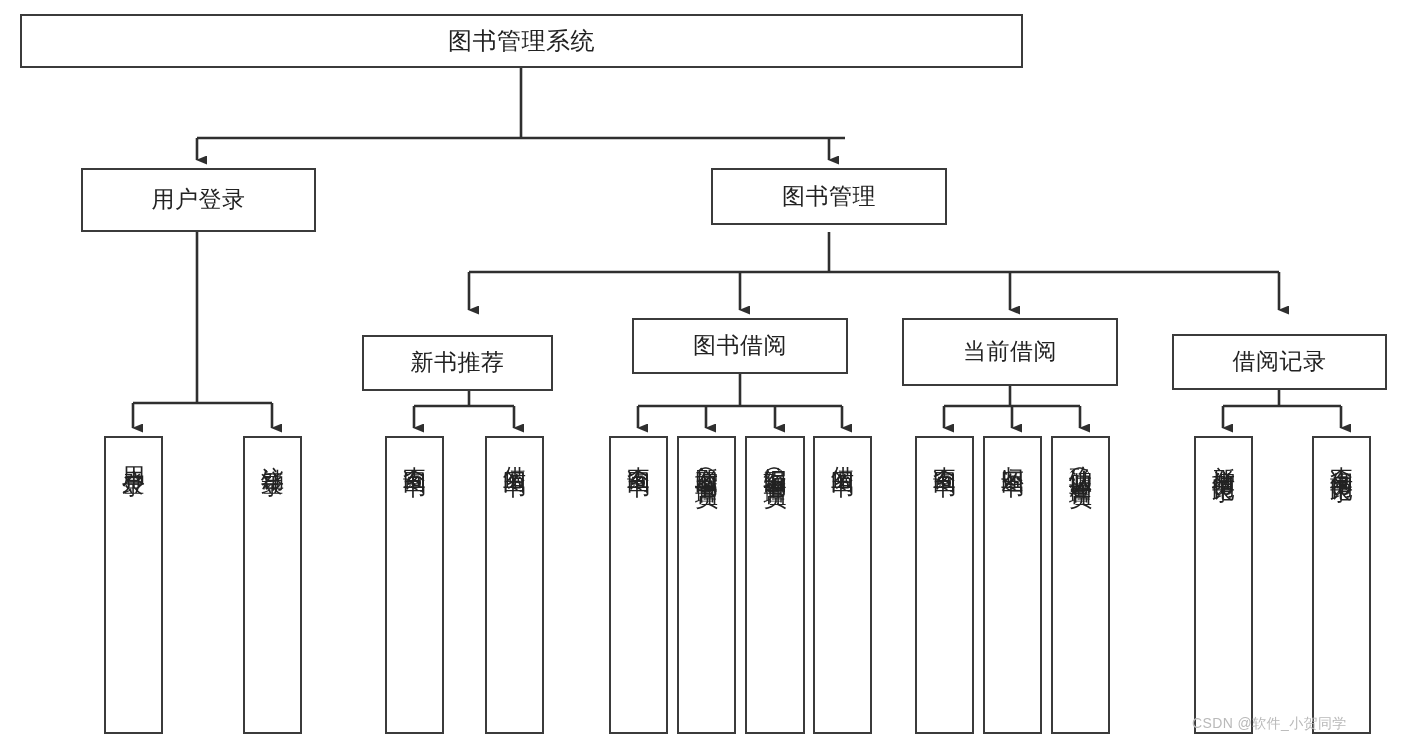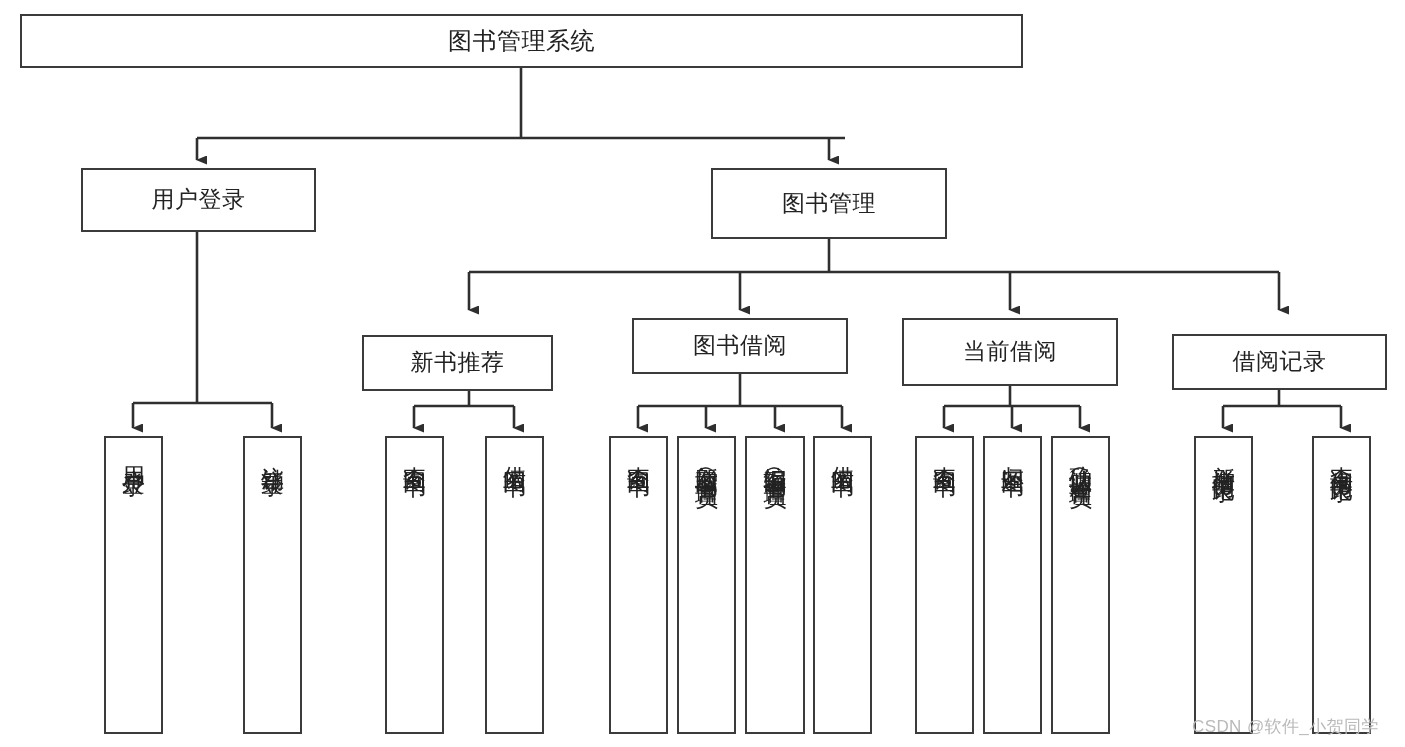--- a/index.html
+++ b/index.html
@@ -59,21 +59,21 @@
     text-orientation: upright;
     font-size: 23px;
     letter-spacing: 3px;
     line-height: 1;
     height: auto;
   }
   .watermark {
     position: absolute;
     left: 1192px;
     top: 715px;
-    font-size: 17px;
+    font-size: 14px;
     color: #b9b9b9;
     letter-spacing: 0.4px;
     white-space: nowrap;
     pointer-events: none;
   }
 </style>
 </head>
 <body>
 
 <div id="diagram-root">
@@ -141,21 +141,21 @@
   </svg>
 
   <div class="node root horiz" style="left:20px; top:14px; width:1003px; height:54px;">
     <span class="node-label">图书管理系统</span>
   </div>
 
   <div class="node horiz" style="left:81px; top:168px; width:235px; height:64px;">
     <span class="node-label">用户登录</span>
   </div>
 
-  <div class="node horiz" style="left:711px; top:168px; width:236px; height:71px;">
+  <div class="node horiz" style="left:711px; top:168px; width:236px; height:57px;">
     <span class="node-label">图书管理</span>
   </div>
 
   <div class="node horiz" style="left:362px; top:335px; width:191px; height:56px;">
     <span class="node-label">新书推荐</span>
   </div>
 
   <div class="node horiz" style="left:632px; top:318px; width:216px; height:56px;align-items:center;">
     <span class="node-label">图书借阅</span>
   </div>

